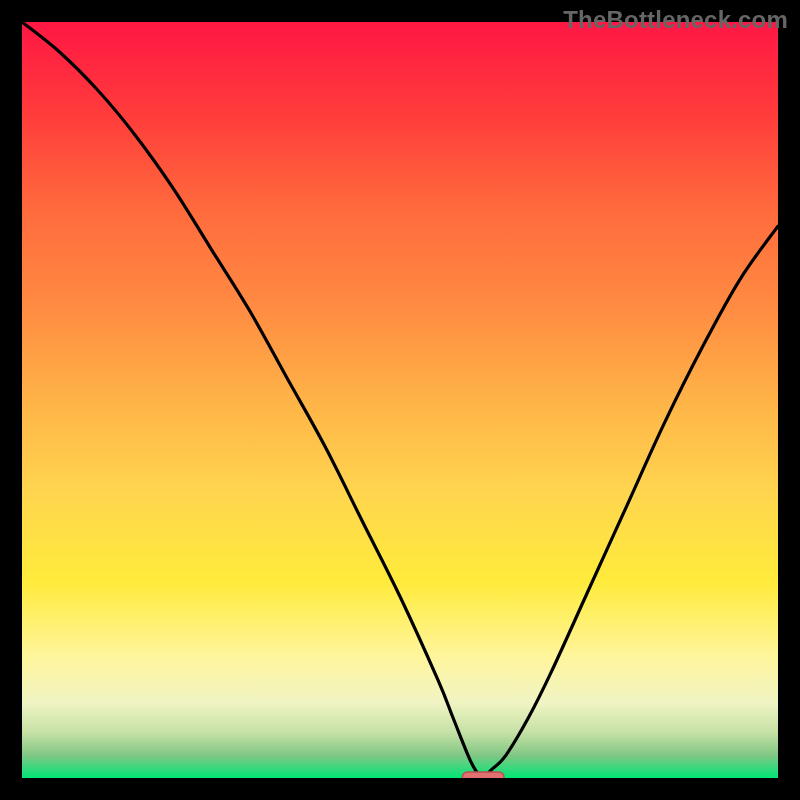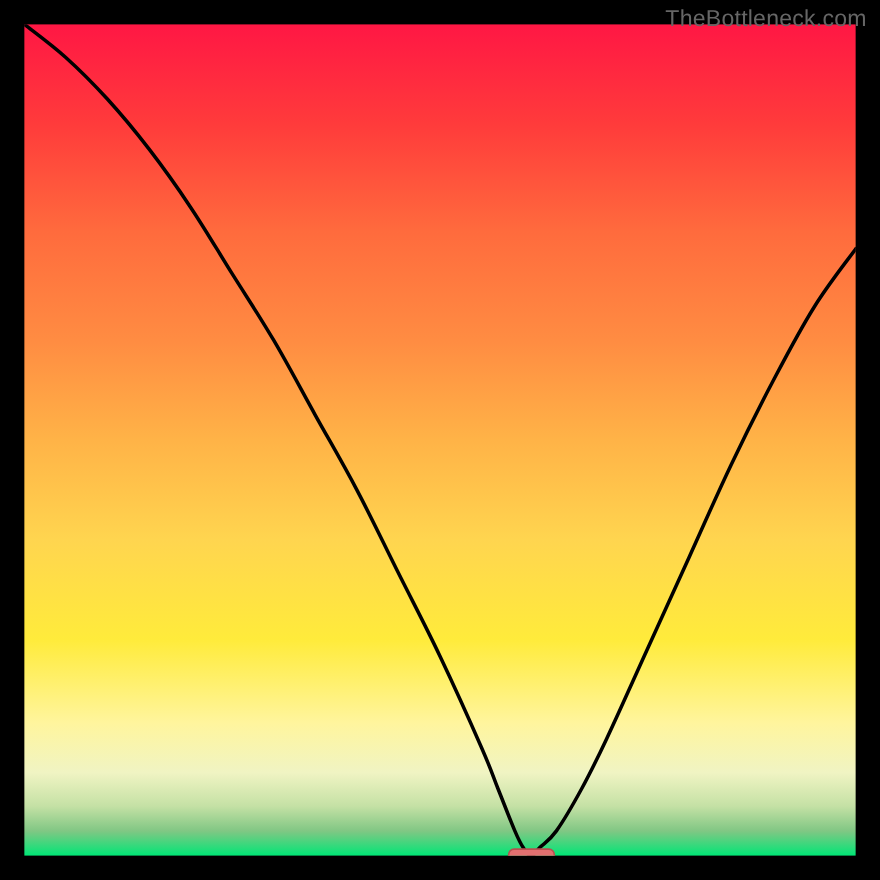--- a/index.html
+++ b/index.html
@@ -15,22 +15,22 @@
     position: relative;
     width: 800px;
     height: 800px;
     background: #000;
   }
   .watermark {
     position: absolute;
     top: 6px;
     right: 12px;
     color: #666666;
-    font-size: 21px;
-    font-weight: 400;
+    font-size: 24px;
+    font-weight: 700;
     z-index: 10;
     letter-spacing: 0.2px;
   }
   .plot-area {
     position: absolute;
     left: 22px;
     right: 22px;
     top: 22px;
     bottom: 22px;
   }

